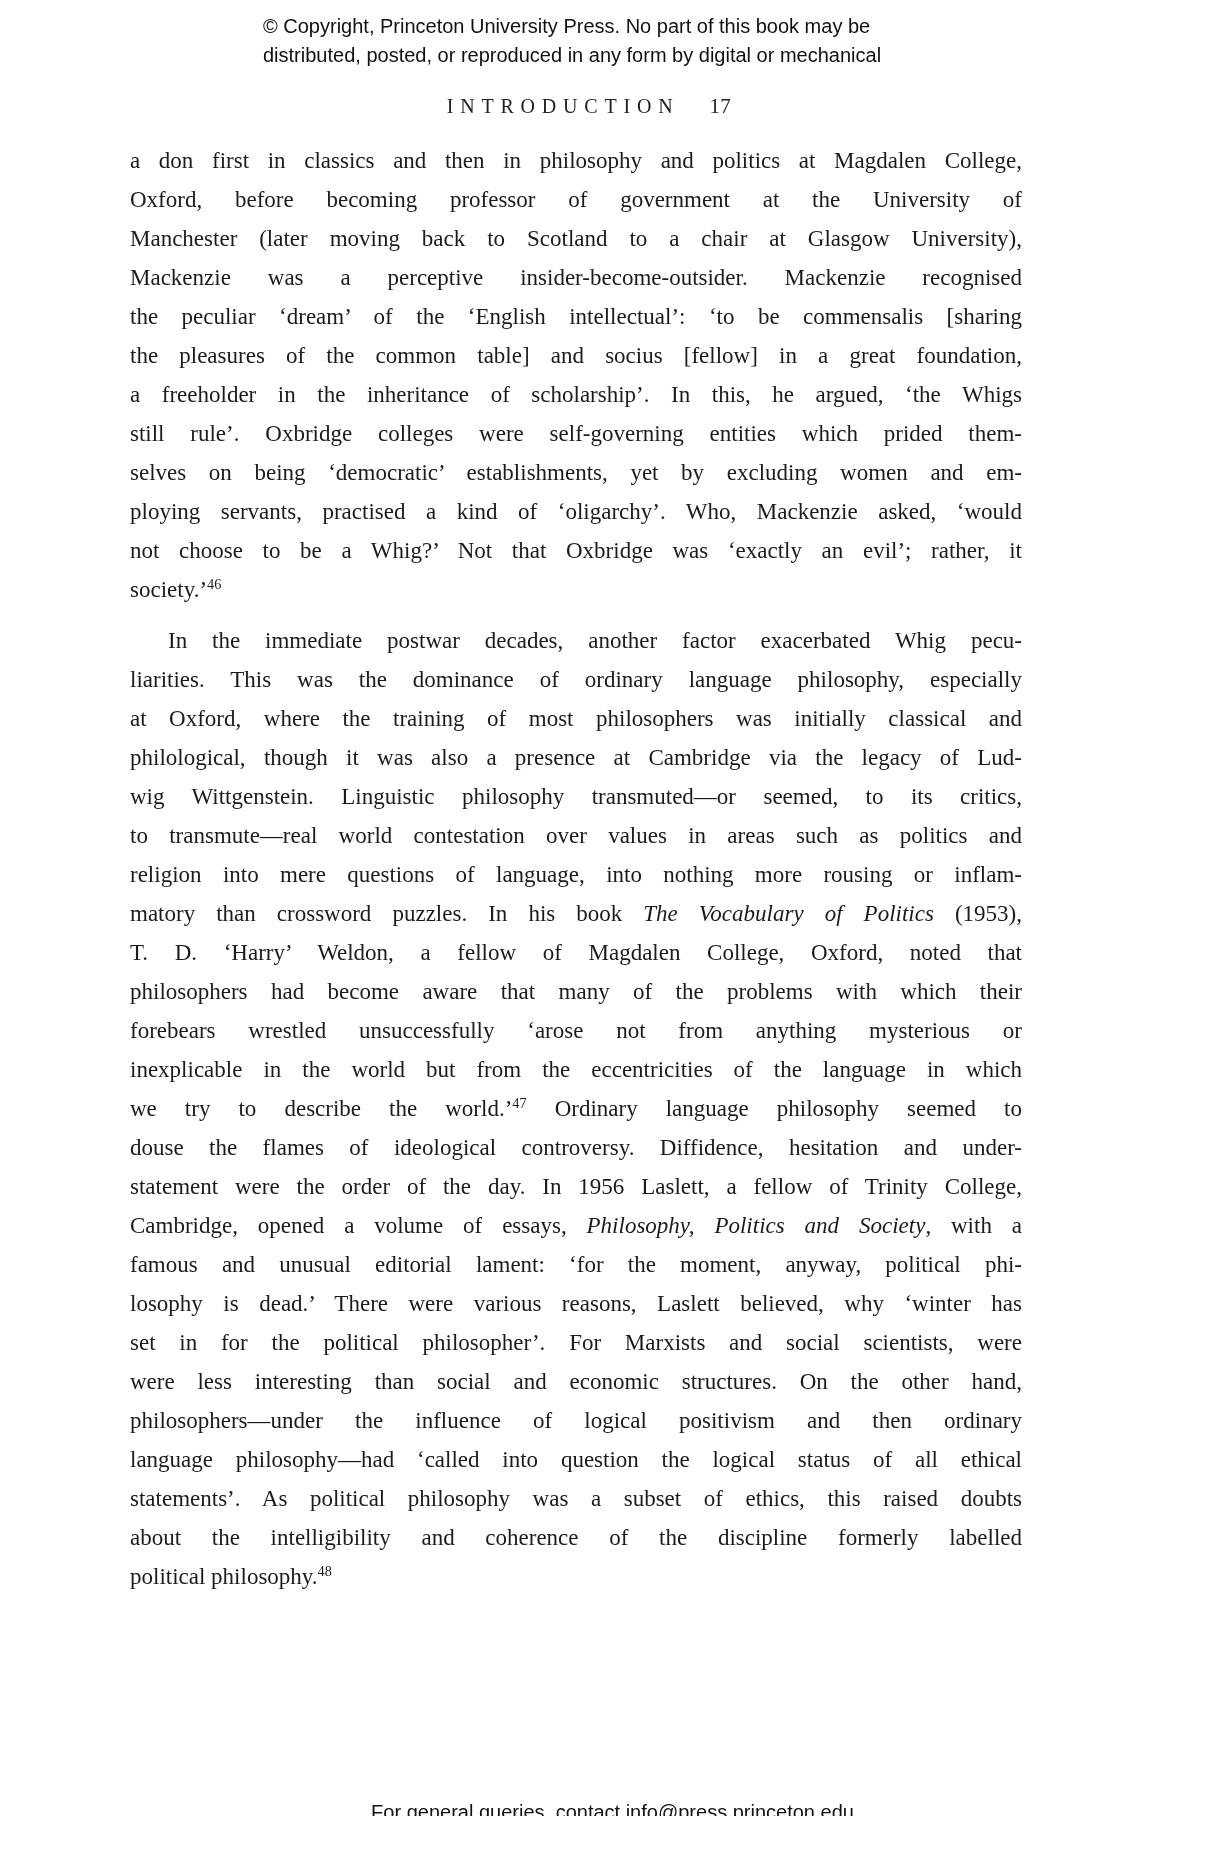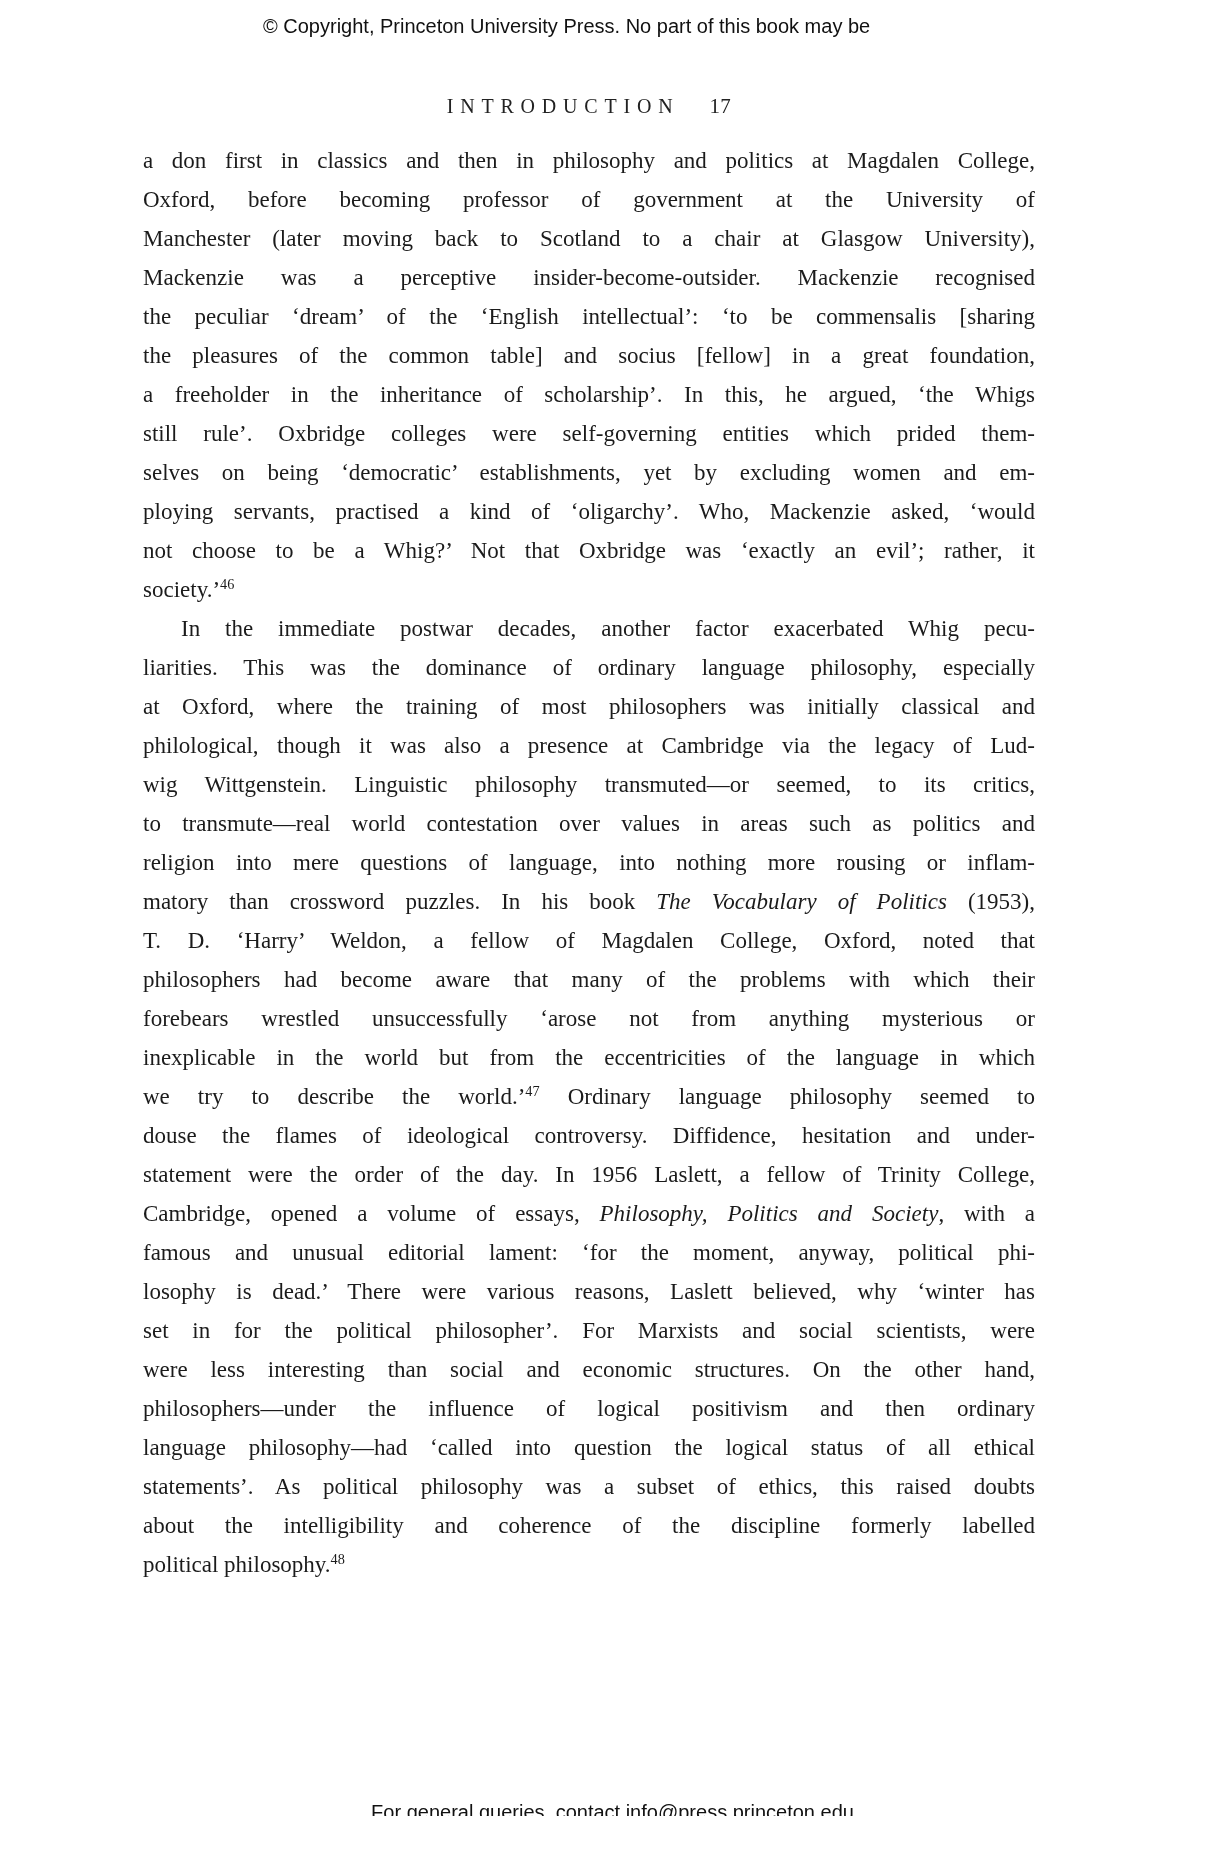--- a/index.html
+++ b/index.html
@@ -36,37 +36,37 @@
     letter-spacing: 0.34em;
     color: #222222;
   }
   .running-head .pagenum {
     font-size: 21px;
     margin-left: 30px;
     letter-spacing: 0.02em;
   }
   .body-text {
     position: absolute;
-    left: 143px;
+    left: 130px;
     top: 141px;
     width: 892px;
     font-size: 23px;
     line-height: 39px;
     color: #1b1b1b;
   }
   .paragraph { margin: 0; }
   .line {
     text-align: justify;
     text-align-last: justify;
     white-space: nowrap;
   }
   .line.last {
     text-align-last: left;
   }
-  .line.indent { text-indent: 38px; }
+  .line.indent { text-indent: 38px; margin-top: 12px; }
   .italic { font-style: italic; }
   .sup {
     font-size: 0.62em;
     position: relative;
     top: -0.55em;
     line-height: 0;
   }
   .footer {
     position: absolute;
     left: 0;
@@ -78,20 +78,21 @@
     color: #111111;
   }
 </style>
 </head>
 <body>
 
 <div class="page">
 
   <div class="copyright">
       <div>© Copyright, Princeton University Press. No part of this book may be</div>
+      <div>distributed, posted, or reproduced in any form by digital or mechanical</div>
     </div>
 
   <div class="running-head">
     <span class="section">INTRODUCTION</span><span class="pagenum">17</span>
   </div>
 
   <div class="body-text">
       <div class="paragraph">
         <div class="line"><span class="">a don first in classics and then in philosophy and politics at Magdalen College,</span></div>
         <div class="line"><span class="">Oxford, before becoming professor of government at the University of</span></div>

